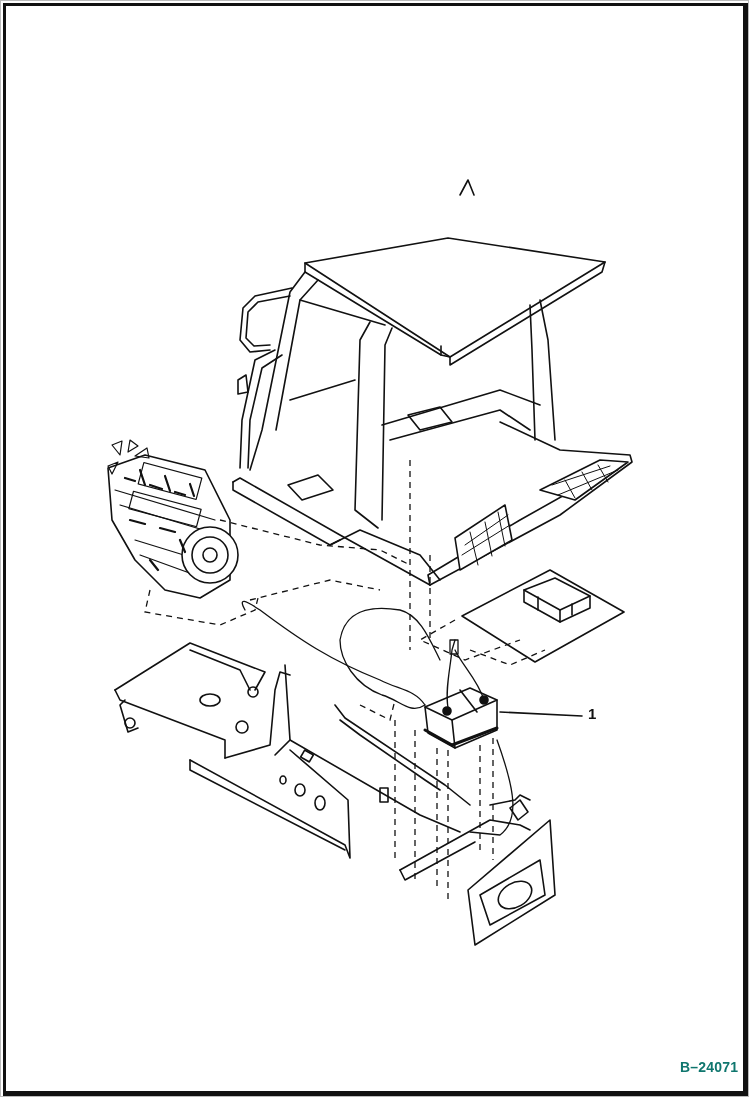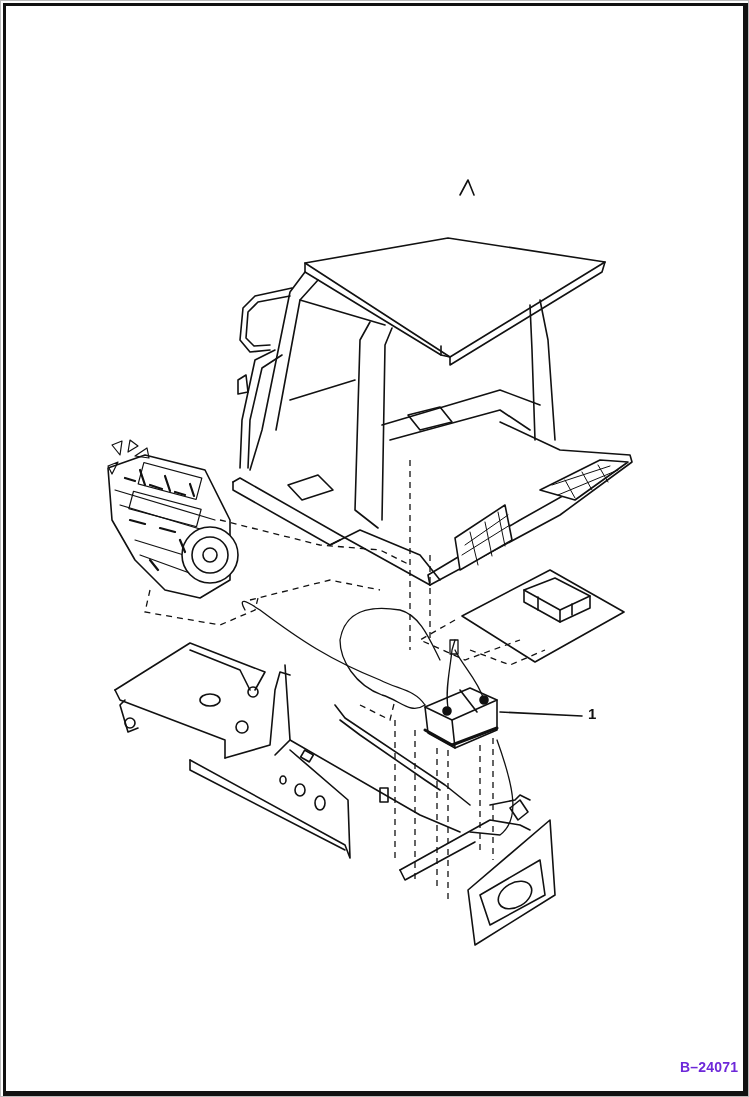--- a/index.html
+++ b/index.html
@@ -1,21 +1,21 @@
 <!DOCTYPE html>
 <html><head>
 <meta charset="utf-8">
 <style>
   html,body{margin:0;padding:0;background:#ffffff;}
   body{width:749px;height:1097px;position:relative;overflow:hidden;font-family:"Liberation Sans",sans-serif;}
   .frame{position:absolute;left:3px;top:3px;width:737px;height:1085px;border-left:3px solid #111;border-top:3px solid #111;border-right:5px solid #111;border-bottom:5px solid #111;background:#fff;}
   .outer-line{position:absolute;left:0;top:0;width:747px;height:1095px;border:1px solid #bbb;}
   svg.drawing{position:absolute;left:0;top:0;}
   .callout{position:absolute;left:588px;top:705px;font-weight:bold;font-size:15px;color:#111;}
-  .figlabel{position:absolute;left:680px;top:1059px;font-weight:bold;font-size:14px;color:#6d28d9;letter-spacing:0.2px;}
+  .figlabel{position:absolute;left:680px;top:1059px;font-weight:bold;font-size:14px;color:#0f766e;letter-spacing:0.2px;}
 </style>
 </head>
 <body>
 
 <div class="outer-line"></div>
 <div class="frame"></div>
 
 <svg class="drawing" width="749" height="1097" viewBox="0 0 749 1097">
   <g fill="none" stroke="#111" stroke-width="1.6" stroke-linejoin="round" stroke-linecap="round">
 

